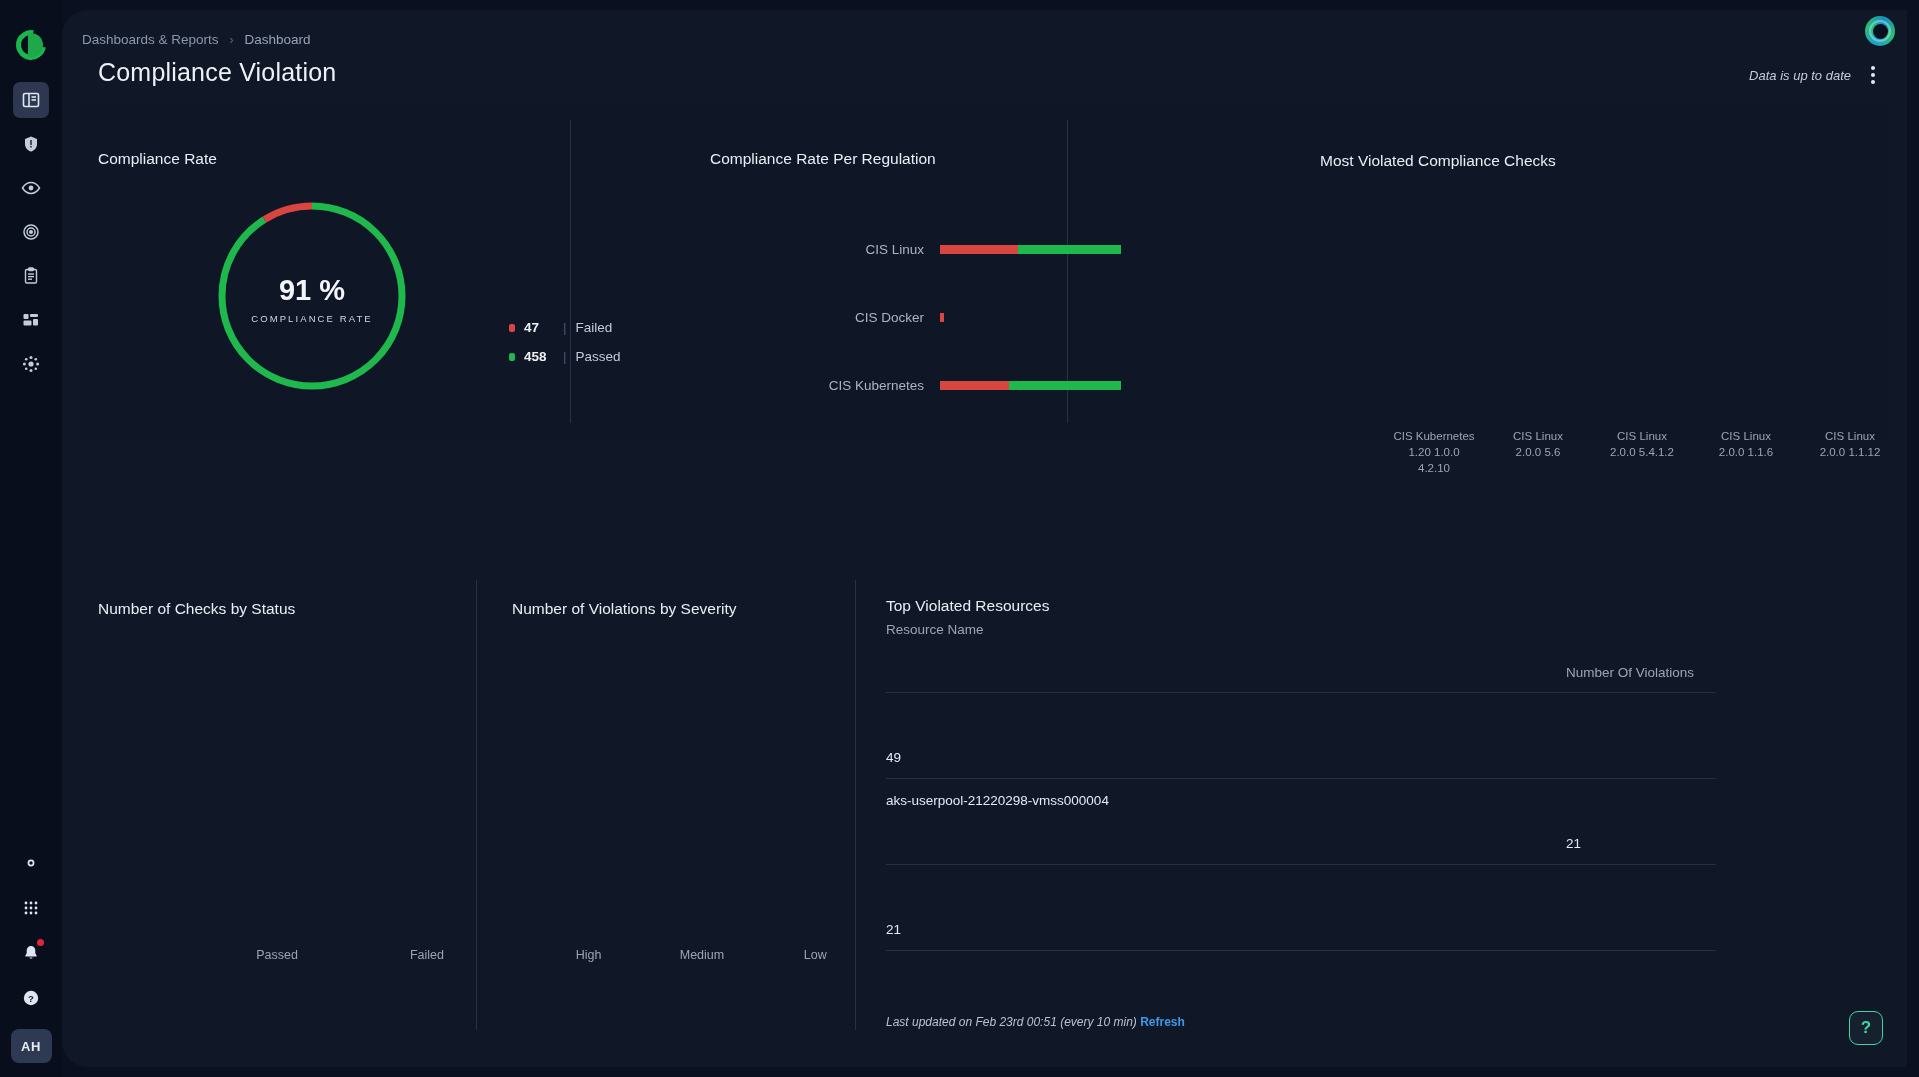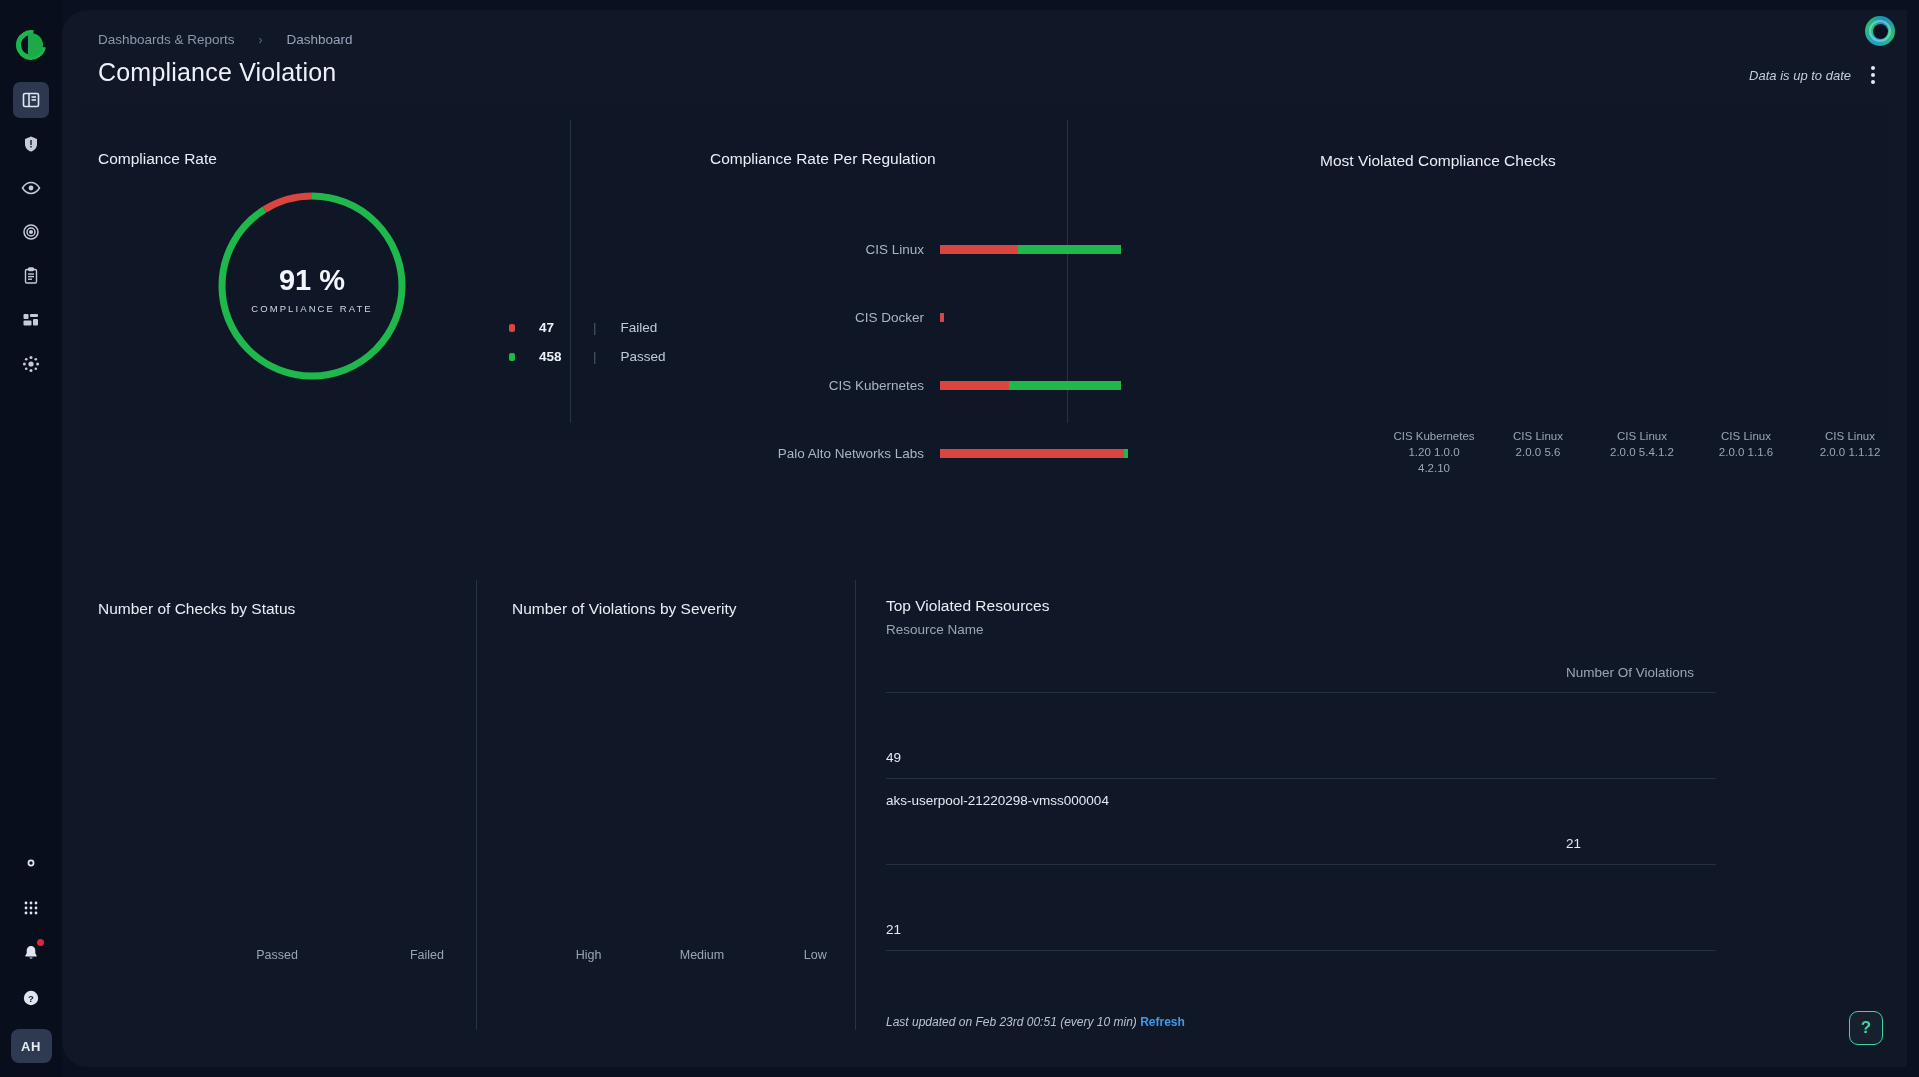--- a/index.html
+++ b/index.html
@@ -67,22 +67,22 @@
   .corner-orb::after {
     content:""; width: 15px; height: 15px; border-radius:50%; background: #0a1020;
   }
   .corner-orb::before {
     content:""; position:absolute; inset:4px; border-radius:50%;
     border: 2px solid rgba(160,220,255,.55);
   }
 
   
   .crumbs {
-    position: absolute; left: 36px; top: 22px;
-    font-size: 13.5px; color: #8b97ac; display:flex; align-items:center; gap: 24px;
+    position: absolute; left: 20px; top: 22px;
+    font-size: 13.5px; color: #8b97ac; display:flex; align-items:center; gap: 11px;
   }
   .crumbs .sep { color: #5d6a80; font-size: 12px; }
   .crumb-link { cursor: pointer; }
   .crumb-current { color: #97a3b8; cursor: pointer; }
 
   .page-title-row {
     position:absolute; left: 36px; top: 48px; display:flex; align-items:center; gap: 12px; flex-direction: column;
   }
   .page-title { font-size: 25px; color: #eef2f8; font-weight: 400; letter-spacing: .2px; }
   .chev { cursor:pointer; }
@@ -98,26 +98,26 @@
   .card-top {
     position:absolute; background: #0f1726; border-radius: 6px;
   }
   .vline { position:absolute; width:1px; background:#283246; }
 
   .card-title {
     font-size: 15.5px; color: #e9eef6; font-weight: 400;
   }
 
   
-  .donut-wrap { position:absolute; left: 150px; top: 176px; }
+  .donut-wrap { position:absolute; left: 150px; top: 186px; }
   .legend {
     position:absolute; left: 415px; top: 310px;
     display:flex; flex-direction:column; gap: 14px;
   }
-  .lg-row { display:flex; align-items:center; gap: 24px; font-size: 13.5px; padding-left: 32px; }
+  .lg-row { display:flex; align-items:center; gap: 9px; font-size: 13.5px; padding-left: 32px; }
   .lg-dot { width: 6px; height: 8px; border-radius: 2px; }
   .lg-num { color: #edf1f7; font-weight: 700; width: 30px; }
   .lg-bar { color: #4c5870; }
   .lg-lbl { color: #c2cbd9; }
 
   
   .reg-list { position:absolute; left: 700px; top: 205px; width: 430px; }
   .reg-row { display:flex; align-items:center; height: 68px; }
   .reg-lbl {
     width: 178px; text-align: right; padding-right: 16px;
@@ -362,27 +362,20 @@
             <div class="reg-pass" style="width:0%"></div>
           </div>
         </div>
         <div class="reg-row">
           <div class="reg-lbl">CIS Kubernetes</div>
           <div class="reg-track" style="flex:none;width:180.76923076923077px">
             <div class="reg-fail" style="width:38%"></div>
             <div class="reg-pass" style="width:62%"></div>
           </div>
         </div>
-        <div class="reg-row">
-          <div class="reg-lbl">Palo Alto Networks Labs</div>
-          <div class="reg-track" style="flex:none;width:188px">
-            <div class="reg-fail" style="width:98%"></div>
-            <div class="reg-pass" style="width:2%"></div>
-          </div>
-        </div>
       </div>
 
     <div class="card-title" style="position:absolute; left:1258px; top:142px;">Most Violated Compliance Checks</div>
     <div class="mv-plot">
       <div class="mv-bars" id="mv-bars">
           <div class="mv-col">
             <div class="mv-bar" style="height:100%"></div>
           </div>
           <div class="mv-col">
             <div class="mv-bar" style="height:100%"></div>

